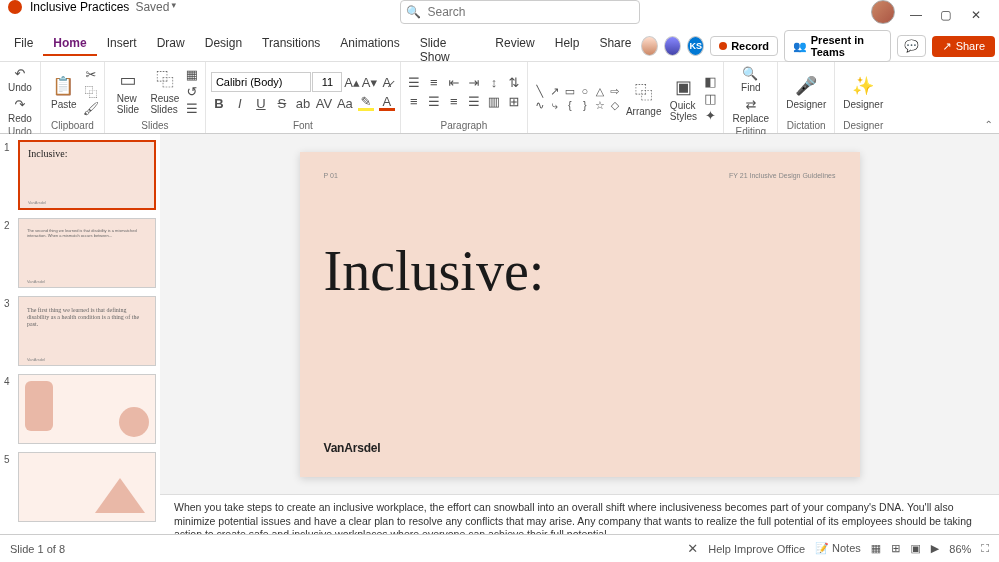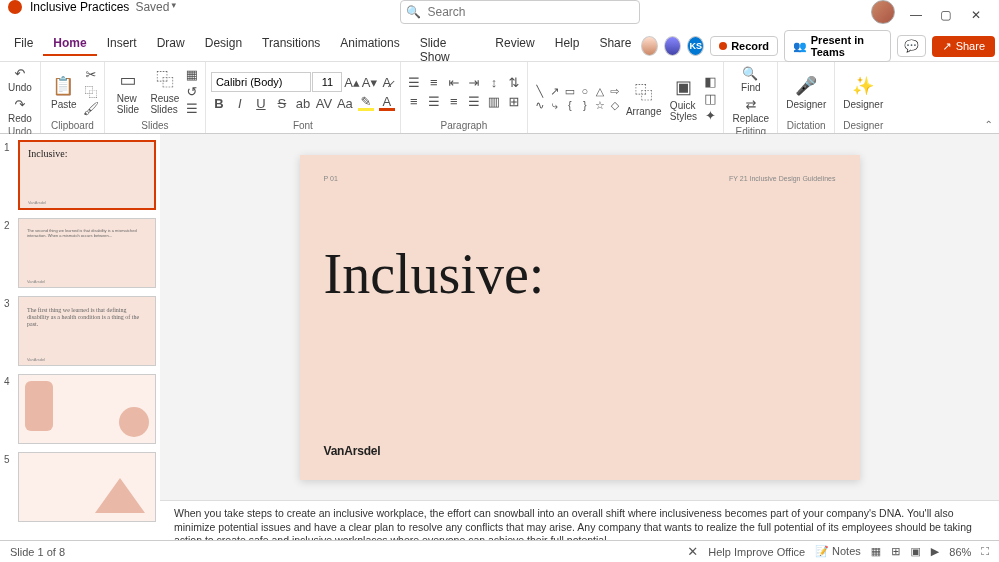--- a/index.html
+++ b/index.html
@@ -64,21 +64,21 @@
 .slide-canvas { flex: 1; display: flex; align-items: center; justify-content: center; padding: 12px 40px; min-height:0; }
 .slide { width: 560px; height: 325px; background: #f5dccf; box-shadow: 0 2px 8px rgba(0,0,0,0.15); position: relative; padding: 20px 24px; }
 .slide-header { display: flex; justify-content: space-between; font-size: 7px; color: #888; }
 .slide h1 { font-family: Georgia, "Times New Roman", serif; font-size: 56px; font-weight: 400; color: #1a1a1a; margin-top: 60px; }
 .slide-sub { font-size: 11px; color: #9b6b5b; margin-top: 28px; line-height: 1.45; }
 .slide-brand { position: absolute; bottom: 22px; left: 24px; font-size: 12px; color: #222; font-weight:600; letter-spacing:-0.2px; }
 
 .notes { height: 40px; background: #fff; border-top: 1px solid #ddd; padding: 6px 14px; font-size: 10.5px; color: #333; line-height: 1.3; overflow:hidden; }
 
 
-.status { height: 22px; border-top: 1px solid #ccc; display: flex; align-items: center; padding: 0 10px; font-size: 11px; color: #555; }
+.status { height: 28px; border-top: 1px solid #ccc; display: flex; align-items: center; padding: 0 10px; font-size: 11px; color: #555; }
 .status-right { margin-left: auto; display: flex; align-items: center; gap: 10px; }
 .s-item { cursor: pointer; color:#555; }
 .close-x { cursor:pointer; font-size:13px; }
 </style>
 </head>
 <body>
 
 <div class="titlebar">
   <div class="app-icon"></div>
   <span class="title-text">Inclusive Practices</span>

